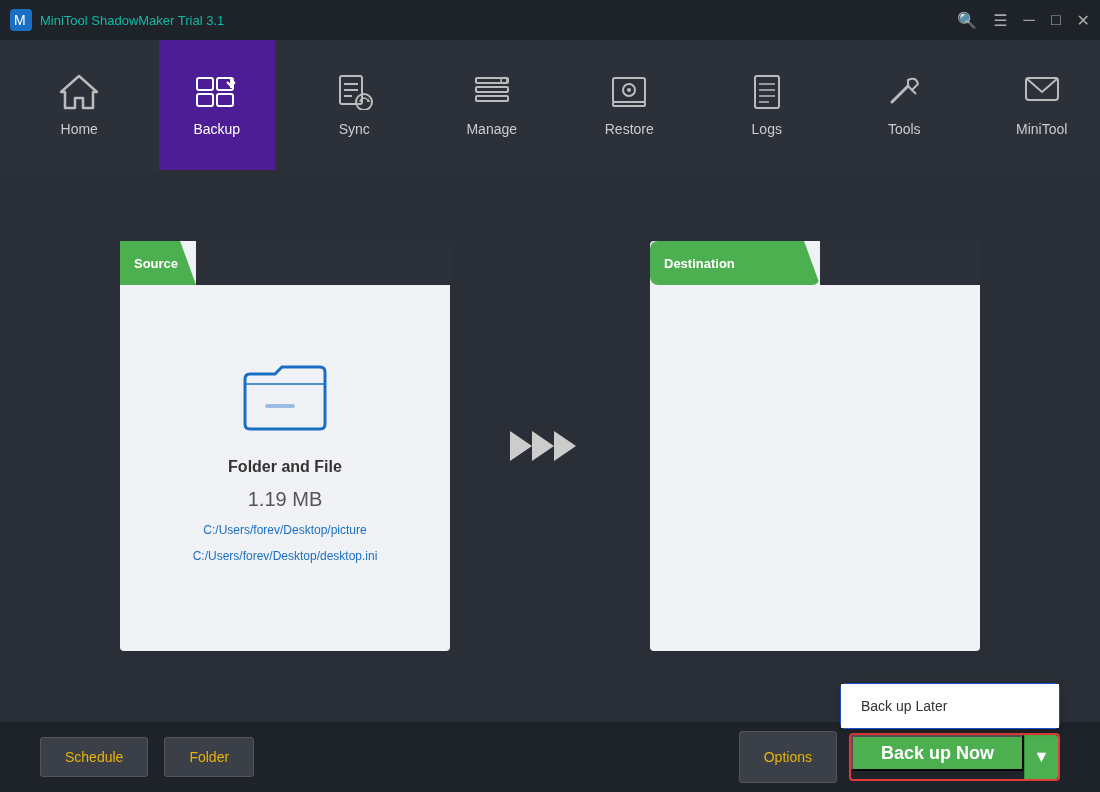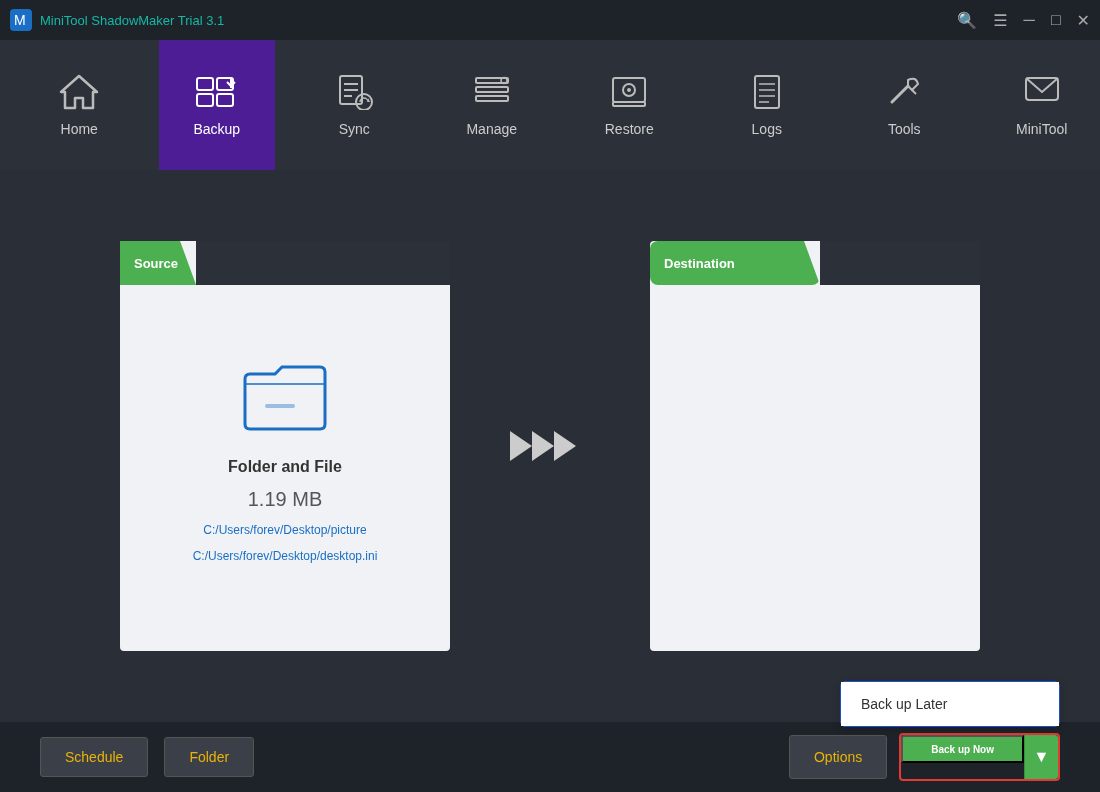--- a/index.html
+++ b/index.html
@@ -165,25 +165,25 @@
       font-weight: 500;
     }
     .btn-secondary {
       background: #3a3f48;
       color: #eab308;
       border: 1px solid #555;
     }
     .btn-backup {
       background: #4caf50;
       color: #fff;
-      font-size: 10px;
+      font-size: 18px;
       font-weight: bold;
       border-radius: 3px 0 0 3px;
       padding: 0 28px;
-      height: 28px;
+      height: 36px;
     }
     .btn-dropdown {
       background: #4caf50;
       color: #fff;
       width: 34px;
       height: 44px;
       border-radius: 0 3px 3px 0;
       border-left: 1px solid #3a8f3e;
       display: flex;
       align-items: center;
@@ -402,21 +402,21 @@
     </div>
   </div>
 </div>
 
 <div class="bottom-bar">
   <div class="bottom-left">
     <button class="btn btn-secondary">Schedule</button>
     <button class="btn btn-secondary">Folder</button>
   </div>
   <div class="bottom-right">
-    <button class="btn btn-secondary" style="height:44px;">Options</button>
+    <button class="btn btn-secondary" style="height:52px;">Options</button>
     <div class="backup-btn-group">
       <button class="btn-backup">Back up Now</button>
       <div class="btn-dropdown">
         <span>▼</span>
       </div>
     </div>
 
     <div class="dropdown-menu">
       <div class="dropdown-menu-item">Back up Later</div>
     </div>

